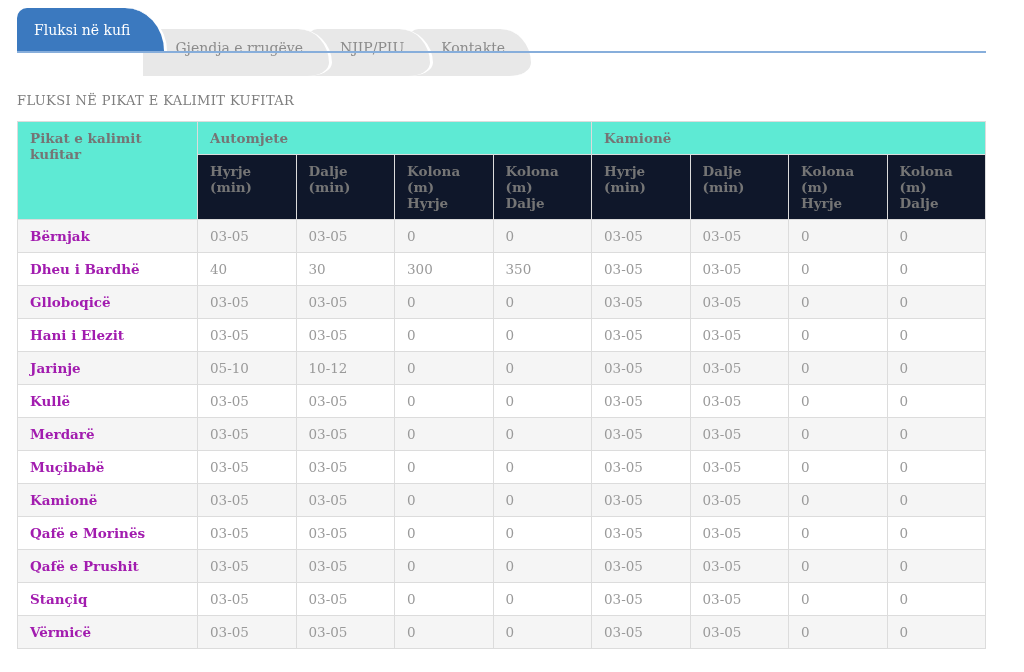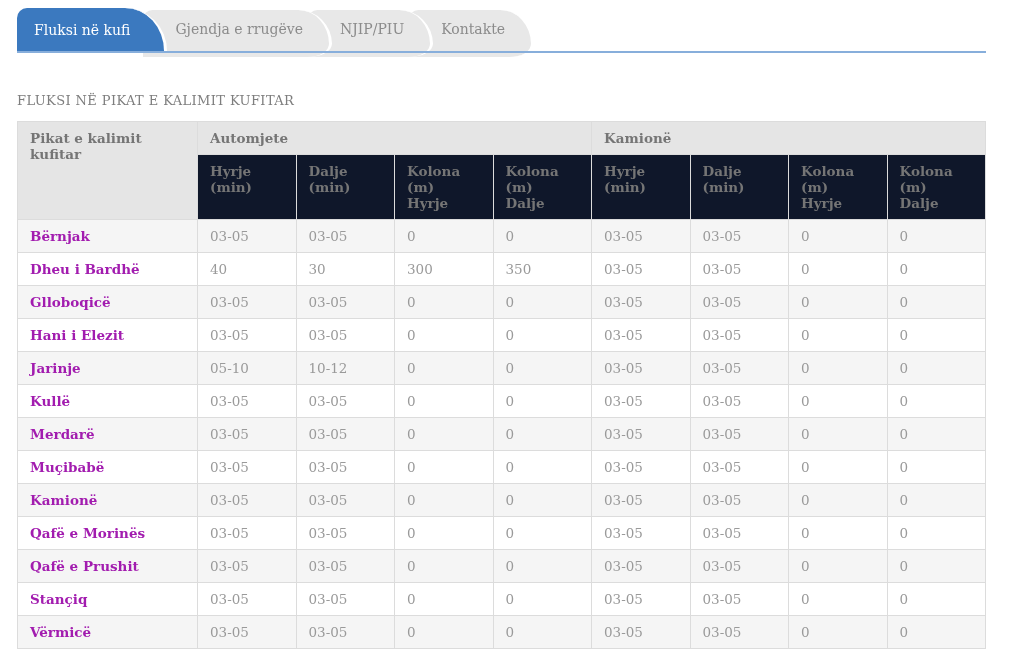--- a/index.html
+++ b/index.html
@@ -11,21 +11,21 @@
   .tabbar { display:flex; align-items:flex-start; position:relative; height:43px; width:969px; }
   .tab { flex:0 0 auto; cursor:pointer; white-space:nowrap; position:relative; font-size:14px; }
   .tab.active {
     height:43px; line-height:44px; padding:0 34px 0 17px;
     background:var(--blue); color:#ffffff;
     border-radius:10px 42px 0 0 / 10px 43px 0 0;
     border-right:3px solid #fff;
     z-index:30;
   }
   .tab.inactive {
-    height:47px; margin-top:2px; line-height:38px; padding:0 26px 0 32px;
+    height:47px; margin-top:21px; line-height:38px; padding:0 26px 0 32px;
     background:#e8e8e8; color:#8b8b8b;
     border-radius:10px 36px 26px 0 / 10px 36px 14px 0;
     border-right:3px solid #fff;
     margin-left:-24px;
   }
   .tabline {
     width:969px; height:2px; background:var(--blue);
     border-top:1px solid #87aedb; border-bottom:1px solid #87aedb;
     position:relative; z-index:20;
   }
@@ -33,21 +33,21 @@
   
   .heading { margin:40px 0 13px 0; font-size:13px; font-weight:normal;
     color:#7e7e7e; letter-spacing:0.4px; }
 
   
   table { width:969px; border-collapse:collapse; table-layout:fixed; }
   th, td { border:1px solid #dcdcdc; padding:8px 12px; font-size:13.5px;
     text-align:left; vertical-align:top; }
   thead th { font-weight:bold; color:#757575; }
   th.corner { background:#f5f5f5; }
-  tr.group th { background:#e5e5e5; }
+  tr.group th { background:#5eead4; }
   tr.sub th { background:#0f172a; white-space:pre-line; }
   tbody tr:nth-child(odd) { background:#f5f5f5; }
   tbody tr:nth-child(even) { background:#ffffff; }
   tbody th { font-weight:bold; color:#a21caf; }
   tbody td { font-weight:normal; color:#9a9a9a; }
 
   
   .footer { width:969px; text-align:right; font-size:13px; color:#8a8a8a;
     padding:6px 2px 8px 0; }
 </style>

